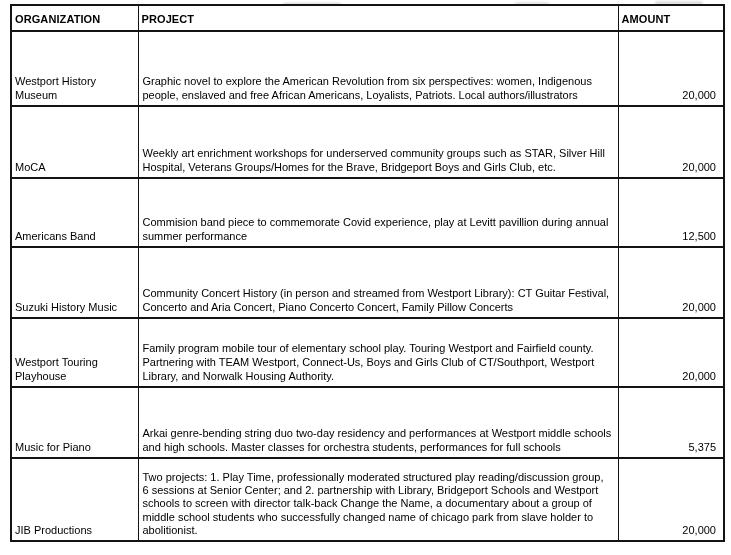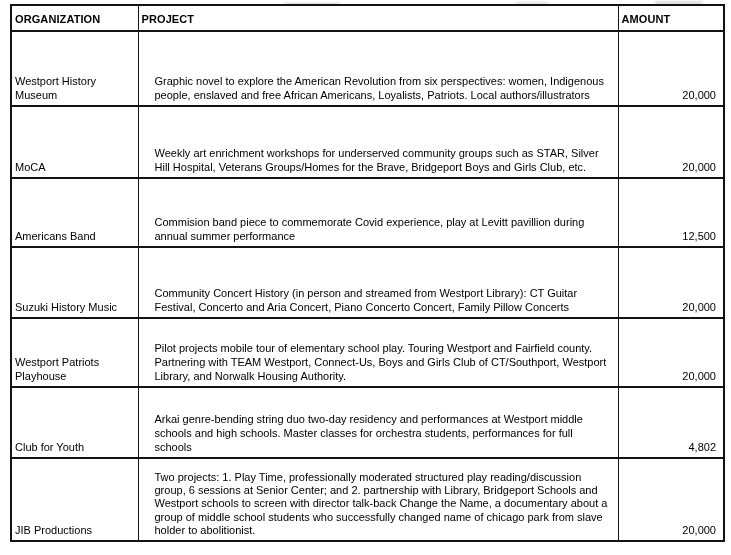--- a/index.html
+++ b/index.html
@@ -56,21 +56,21 @@
   }
   th {
     text-align: left;
     font-weight: bold;
     padding-bottom: 4px;
     letter-spacing: 0.1px;
   }
   thead tr { height: 26px; }
 
   td.org-cell     { padding-bottom: 3px; }
-  td.project-cell { padding: 2px 6px 3px 16px; }
+  td.project-cell { padding: 2px 6px 3px 4px; }
   td.amount-cell  { text-align: right; padding-right: 7px; padding-bottom: 3px; }
 
   tr.r1 { height: 75px; }
   tr.r2 { height: 72px; }
   tr.r3 { height: 69px; }
   tr.r4 { height: 71px; }
   tr.r5 { height: 69px; }
   tr.r6 { height: 71px; }
   tr.r7 { height: 83px; }
   tr.r7 td { line-height: 13.2px; margin-top: 16px; }
@@ -111,28 +111,28 @@
       <td class="org-cell">Americans Band</td>
       <td class="project-cell">Commision band piece to commemorate Covid experience, play at Levitt pavillion during annual summer performance</td>
       <td class="amount-cell">12,500</td>
     </tr>
     <tr class="r4">
       <td class="org-cell">Suzuki History Music</td>
       <td class="project-cell">Community Concert History (in person and streamed from Westport Library): CT Guitar Festival, Concerto and Aria Concert, Piano Concerto Concert, Family Pillow Concerts</td>
       <td class="amount-cell">20,000</td>
     </tr>
     <tr class="r5">
-      <td class="org-cell">Westport Patriots Playhouse</td>
-      <td class="project-cell">Pilot projects mobile tour of elementary school play. Touring Westport and Fairfield county. Partnering with TEAM Westport, Connect-Us, Boys and Girls Club of CT/Southport, Westport Library, and Norwalk Housing Authority.</td>
+      <td class="org-cell">Westport Touring Playhouse</td>
+      <td class="project-cell">Family program mobile tour of elementary school play. Touring Westport and Fairfield county. Partnering with TEAM Westport, Connect-Us, Boys and Girls Club of CT/Southport, Westport Library, and Norwalk Housing Authority.</td>
       <td class="amount-cell">20,000</td>
     </tr>
     <tr class="r6">
-      <td class="org-cell">Club for Youth</td>
+      <td class="org-cell">Music for Piano</td>
       <td class="project-cell">Arkai genre-bending string duo  two-day residency and performances at Westport middle schools and high schools. Master classes for orchestra students, performances for full schools</td>
-      <td class="amount-cell">4,802</td>
+      <td class="amount-cell">5,375</td>
     </tr>
     <tr class="r7">
       <td class="org-cell">JIB Productions</td>
       <td class="project-cell">Two projects: 1. Play Time, professionally moderated structured play reading/discussion group, 6 sessions at Senior Center; and 2. partnership with Library, Bridgeport Schools and Westport schools to screen with director talk-back Change the Name, a documentary about a group of middle school students who successfully changed name of chicago park from slave holder to abolitionist.</td>
       <td class="amount-cell">20,000</td>
     </tr>
   </tbody>
 </table>
 
 </body></html>

